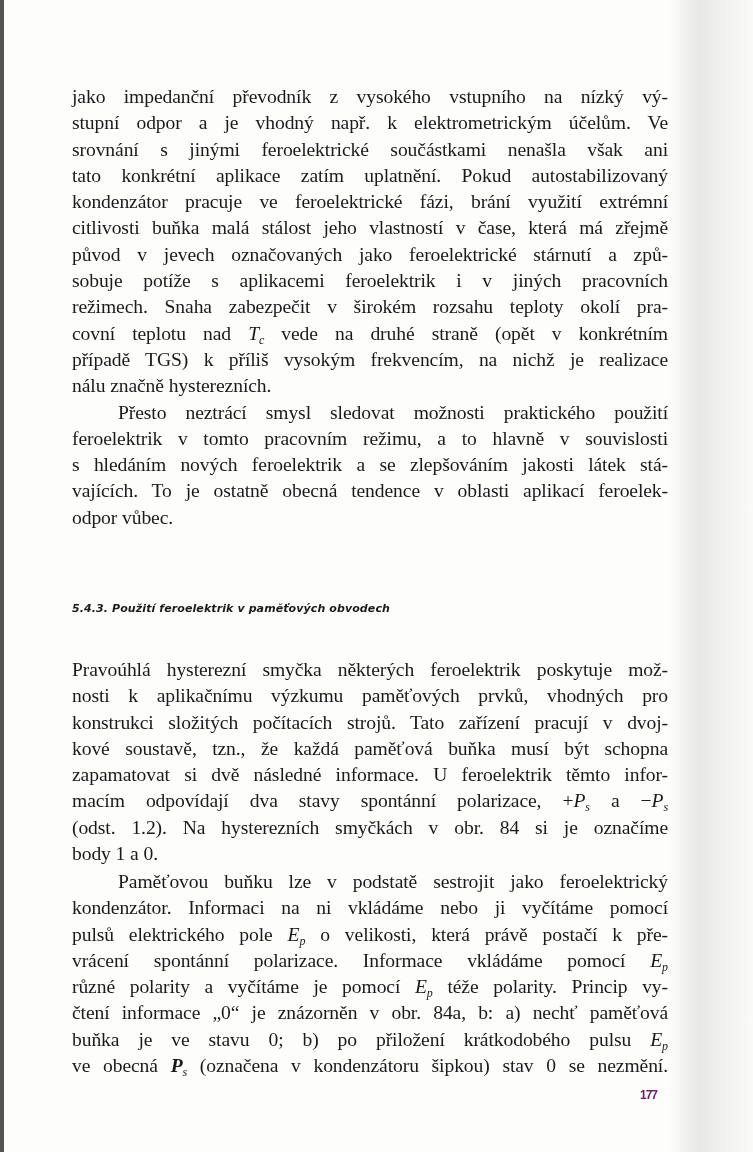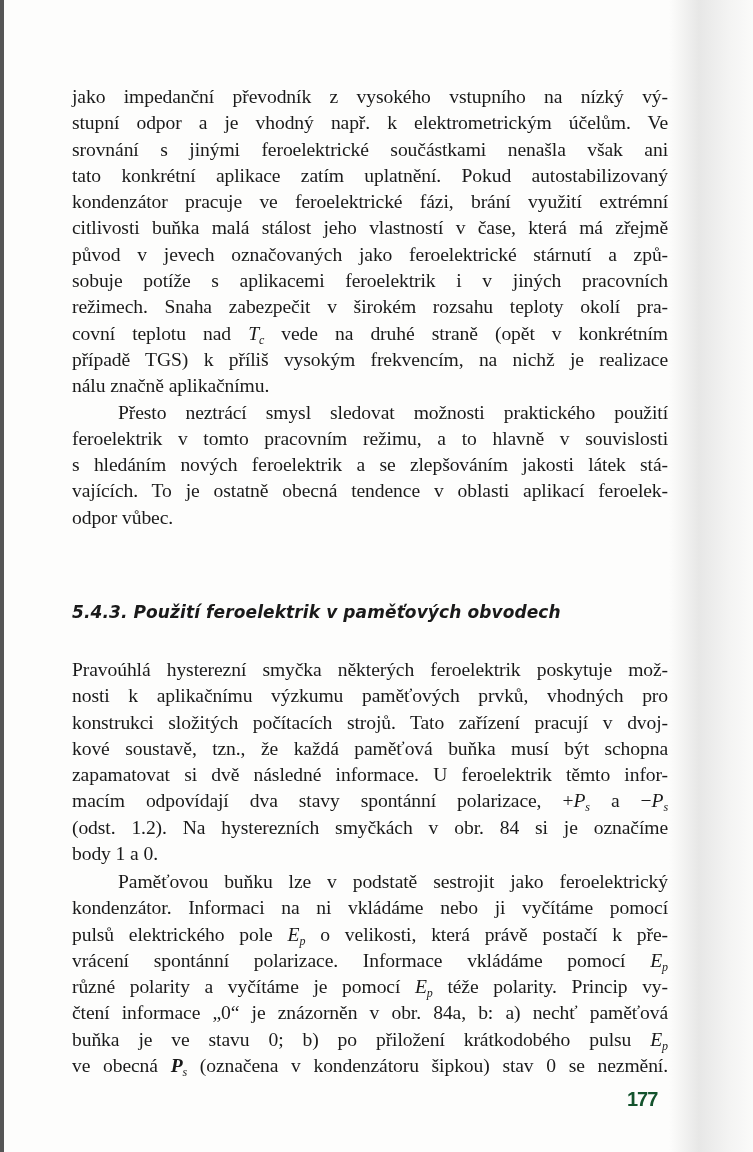--- a/index.html
+++ b/index.html
@@ -59,48 +59,48 @@
     .line.last {
       text-align-last: left;
     }
     .line.indent {
       padding-left: 46px;
     }
     .heading {
       font-family: "DejaVu Sans", "Liberation Sans", sans-serif;
       font-style: italic;
       font-weight: bold;
-      font-size: 17px;
+      font-size: 11px;
       margin: 0;
       position: absolute;
       left: 0;
       top: 518px;
       letter-spacing: 0.1px;
     }
     .sec2 {
       position: absolute;
       left: 0;
       top: 573px;
       width: 596px;
     }
     .sec3 {
       position: absolute;
       left: 0;
       top: 785px;
       width: 596px;
     }
     .page-number {
       position: absolute;
-      left: 627px;
+      left: 640px;
       top: 1088px;
       font-family: "Liberation Sans", "DejaVu Sans", sans-serif;
       font-weight: bold;
-      font-size: 20px;
+      font-size: 12px;
       letter-spacing: -1px;
-      color: #14532d;
+      color: #701a75;
     }
     i.var { font-style: italic; }
     b.var { font-style: italic; font-weight: bold; }
     sub { font-size: 12px; vertical-align: -4px; line-height: 0; font-style: italic; }
   </style>
 </head>
 <body>
 
 <div class="left-edge"></div>
 <div class="right-shadow"></div>
@@ -114,21 +114,21 @@
     <span class="line">tato konkrétní aplikace zatím uplatnění. Pokud autostabilizovaný</span>
     <span class="line">kondenzátor pracuje ve feroelektrické fázi, brání využití extrémní</span>
     <span class="line">citlivosti buňka malá stálost jeho vlastností v čase, která má zřejmě</span>
     <span class="line">původ v jevech označovaných jako feroelektrické stárnutí a způ-</span>
     <span class="line">sobuje potíže s aplikacemi feroelektrik i v jiných pracovních</span>
     <span class="line">režimech. Snaha zabezpečit v širokém rozsahu teploty okolí pra-</span>
     <span class="line" style="text-align-last:justify;">
       <span>covní teplotu nad </span><i class="var">T</i><sub>c</sub><span> vede na druhé straně (opět v konkrétním</span>
     </span>
     <span class="line">případě TGS) k příliš vysokým frekvencím, na nichž je realizace</span>
-    <span class="line last">nálu značně aplikačnímu.</span>
+    <span class="line last">nálu značně hysterezních.</span>
 
     <span class="line indent">Přesto neztrácí smysl sledovat možnosti praktického použití</span>
     <span class="line">feroelektrik v tomto pracovním režimu, a to hlavně v souvislosti</span>
     <span class="line">s hledáním nových feroelektrik a se zlepšováním jakosti látek stá-</span>
     <span class="line">vajících. To je ostatně obecná tendence v oblasti aplikací feroelek-</span>
     <span class="line last">odpor vůbec.</span>
   </div>
 
   <h3 class="heading">5.4.3. Použití feroelektrik v paměťových obvodech</h3>
 

